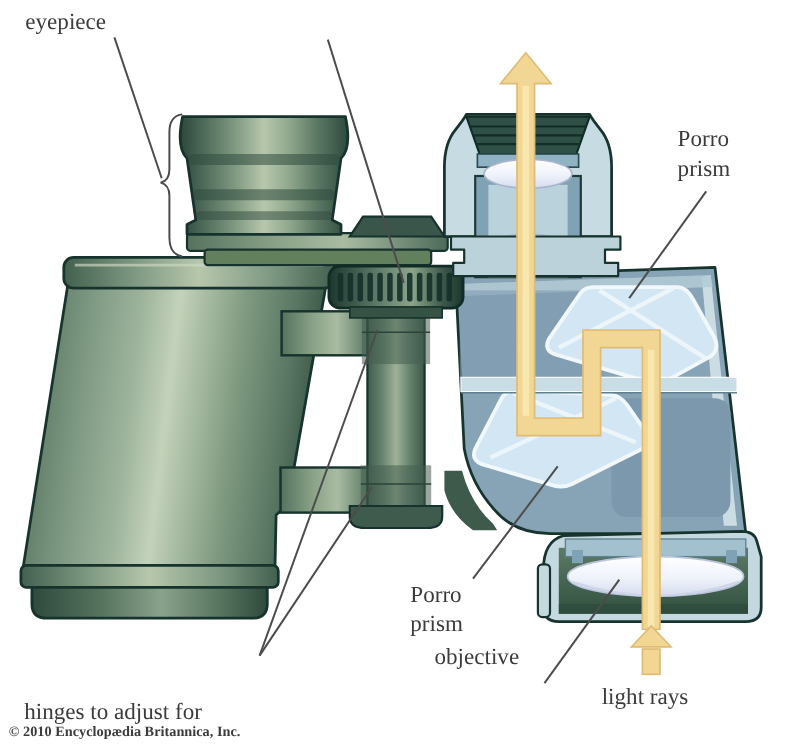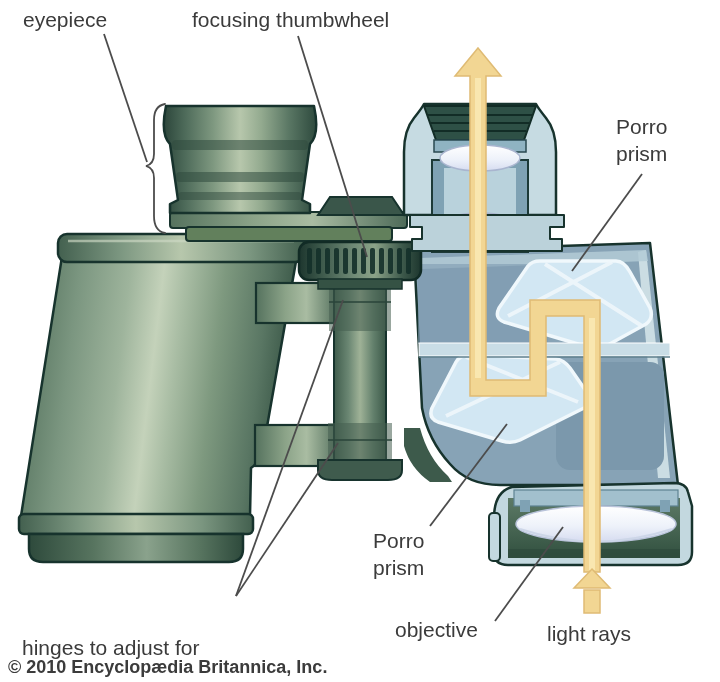--- a/index.html
+++ b/index.html
@@ -4,26 +4,26 @@
 <style>
   :root{
     --background:#ffffff;
     --label-text:#3b3b3b;
     --leader-line:#4c4c4c;
     --light-ray-yellow:#f2d693;
     --light-ray-edge:#dfbb74;
   }
   html,body{margin:0;padding:0;background:var(--background);}
   .stage{position:relative;width:720px;height:682px;background:var(--background);
-         font-family:Liberation Sans, sans-serif;overflow:hidden;}
+         font-family:Liberation Serif, serif;overflow:hidden;}
   .stage svg{position:absolute;left:0;top:0;}
   .lbl{position:absolute;color:var(--label-text);font-size:21px;line-height:27px;
        white-space:nowrap;}
   .lbl.center{text-align:left;}
-  .copyright{position:absolute;color:var(--label-text);font-size:18px;font-weight:600;}
+  .copyright{position:absolute;color:var(--label-text);font-size:13px;font-weight:600;}
   .leader{stroke:var(--leader-line);stroke-width:1.8;fill:none;}
   .ray{fill:var(--light-ray-yellow);stroke:var(--light-ray-edge);stroke-width:1.5;}
   .raycore{fill:#f9e7b0;stroke:none;}
 </style>
 </head>
 <body>
 
 <div class="stage">
 
 <svg width="720" height="682" viewBox="0 0 720 682">
@@ -213,35 +213,34 @@
     <line class="leader" x1="642" y1="174" x2="572" y2="271"></line>
     <line class="leader" x1="430" y1="526" x2="507" y2="424"></line>
     <line class="leader" x1="236" y1="596" x2="343" y2="300"></line>
     <line class="leader" x1="236" y1="596" x2="338" y2="443"></line>
     <line class="leader" x1="495" y1="621" x2="563" y2="527"></line>
   </g>
 </svg>
 
 <div class="lbl" style="left:23px;top:6px;">eyepiece</div>
 
-<div class="lbl" style="left:192px;top:6px;">focusing thumbwheel</div>
 
 <div class="lbl center" style="left:616px;top:113px;width:68px;">
   <span style="display:block;">Porro</span>
   <span style="display:block;">prism</span>
 </div>
 
 <div class="lbl center" style="left:373px;top:527px;width:68px;">
   <span style="display:block;">Porro</span>
   <span style="display:block;">prism</span>
 </div>
 
 <div class="lbl" style="left:22px;top:592px;">
   <span style="display:block;margin-top:42px;">hinges to adjust for</span>
 </div>
 
-<div class="lbl" style="left:395px;top:616px;">objective</div>
+<div class="lbl" style="left:395px;top:584px;">objective</div>
 
 <div class="lbl" style="left:547px;top:620px;">light rays</div>
 
 <div class="copyright" style="left:8px;top:657px;">© 2010 Encyclopædia Britannica, Inc.</div>
 
 </div>
 
 </body></html>

